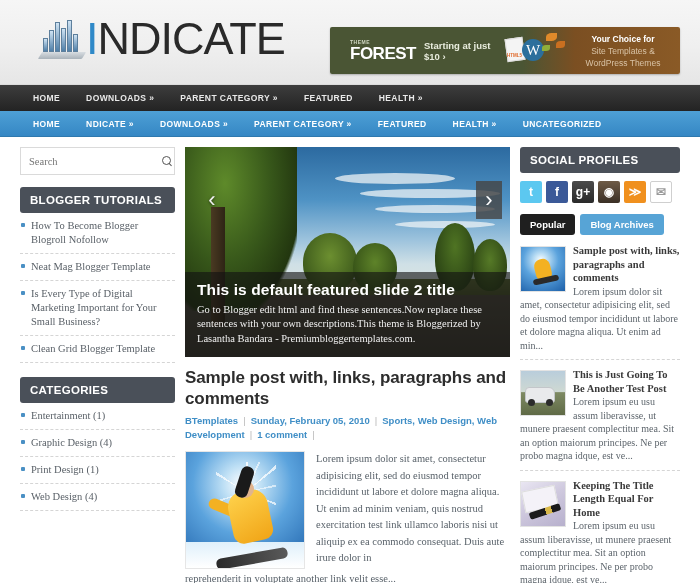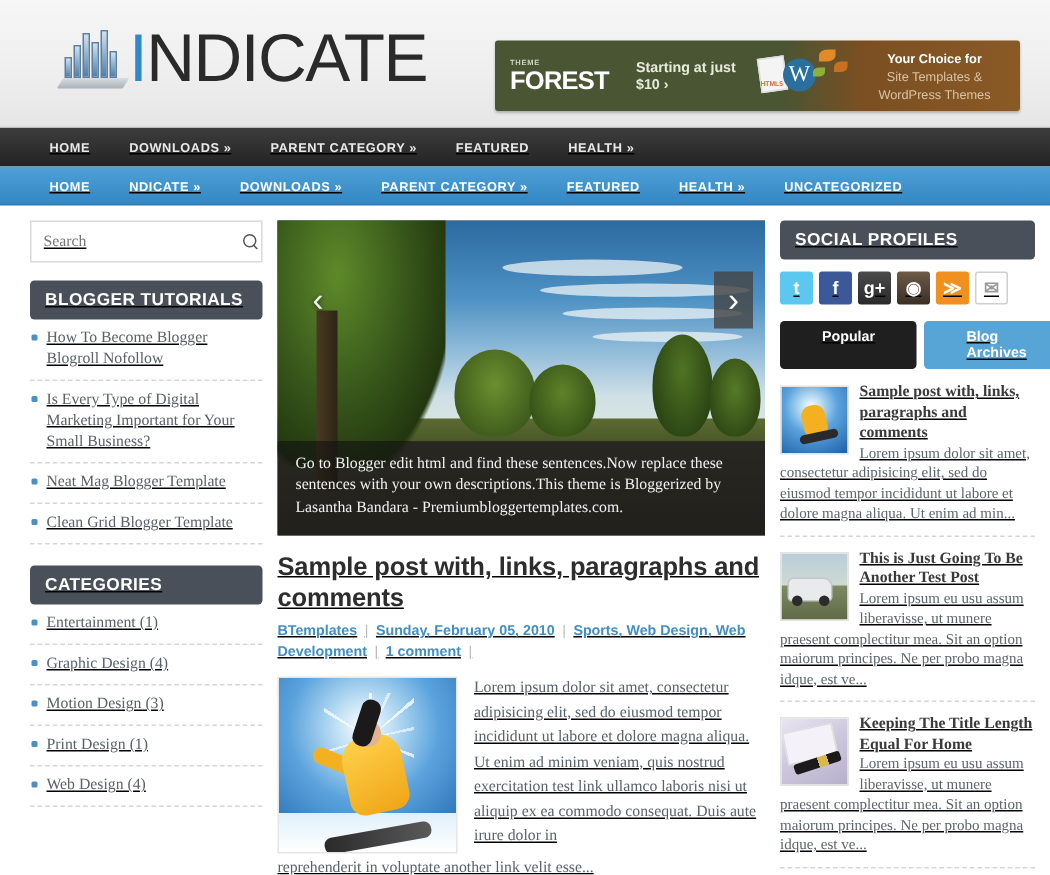--- a/index.html
+++ b/index.html
@@ -2,21 +2,21 @@
 <html><head>
 <meta charset="utf-8">
 <style>
   * { box-sizing: border-box; margin: 0; padding: 0; }
   body {
     width: 700px; height: 583px;
     font-family: "Liberation Sans", sans-serif;
     background: #ffffff;
     overflow: hidden;
   }
-  .page { width: 700px; height: 583px; position: relative; background: #ffffff; text-decoration: underline; }
+  .page { width: 700px; height: 583px; position: relative; background: #ffffff; }
 
   
   .header-wrap {
     height: 85px;
     background: linear-gradient(180deg,#f6f6f6 0%,#efefef 55%,#e6e6e6 100%);
     position: relative;
     border-bottom: 1px solid #dcdcdc;
   }
   .header-inner { width: 660px; margin: 0 auto; height: 85px; position: relative; }
   .logo { position: absolute; left: 20px; top: 16px; display: flex; align-items: center; }
@@ -28,21 +28,21 @@
     color: #2a2a2a; font-weight: 400; line-height: 45px; margin-left: 2px; }
   .logo-i { color: #2f89c8; }
 
   .banner {
     position: absolute; right: 0px; top: 27px;
     width: 350px; height: 47px; border-radius: 2px; overflow: hidden;
     background: linear-gradient(90deg,#4a5534 0%,#4a5534 55%,#7b4f22 70%,#8a5a26 100%);
     box-shadow: 0 1px 2px rgba(0,0,0,.25);
     display:flex; align-items:center;
   }
-  .banner-left { width: 88px; padding-left: 10px; color:#fff; }
+  .banner-left { width: 88px; padding-left: 20px; color:#fff; }
   .banner-theme { font-size: 5px; letter-spacing: .5px; color:#cfd6c2; font-weight:bold;}
   .banner-forest { font-size: 17px; font-weight: bold; letter-spacing:-.5px; color:#fff; line-height:17px;}
   .banner-mid { font-size: 9.5px; color:#e8ecdd; font-weight:bold; flex:1; padding-left:6px;}
   .banner-art { width: 72px; height:47px; position:relative; }
   .wp-circle { position:absolute; left:22px; top:12px; width:22px; height:22px; border-radius:50%;
     background:#2b6f9c; color:#fff; font-size:15px; text-align:center; line-height:22px; font-family:"Liberation Serif",serif;}
   .html-doc { position:absolute; left:6px; top:11px; width:18px; height:23px; background:#f4f4f4; transform:rotate(-8deg); border:1px solid #ddd;}
   .html-lbl { position:absolute; left:7px; top:26px; font-size:4.5px; color:#e06a2b; font-weight:bold;}
   .leaf { position:absolute; border-radius:50% 0 50% 0; }
   .banner-right { width: 108px; text-align:center; padding-right:6px; }
@@ -149,21 +149,21 @@
     background:linear-gradient(90deg,#2a2a2a,#5a5a5a); transform:rotate(-10deg);}
   .pt-snow { position:absolute; left:0; bottom:0; width:100%; height:26px; background:linear-gradient(180deg,#dff0fb,#ffffff);}
   .post-text { flex:1; font-size:10.5px; line-height:16.5px; color:#59626a; font-family:"Liberation Serif", serif;}
   .post-tail { font-size:10.5px; line-height:16.5px; color:#59626a; font-family:"Liberation Serif", serif; margin-top:2px;}
 
   
   .social-row { display:flex; gap:4px; margin-top:8px; margin-bottom:11px; }
   .soc { width:22px; height:22px; border-radius:2px; display:flex; align-items:center; justify-content:center;
     color:#fff; font-size:12px; font-weight:bold; font-family:"Liberation Sans",sans-serif; }
   .tabs { display:flex; gap:5px; margin-bottom:9px; }
-  .tab { font-size:9.5px; font-weight:bold; padding:5px 28px; border-radius:3px; color:#fff;
+  .tab { font-size:9.5px; font-weight:bold; padding:5px 10px; border-radius:3px; color:#fff;
     font-family:"Liberation Sans",sans-serif;}
   .tab-active { background:#1f1f1f; }
   .tab-inactive { background:#57a4d6; }
   .pp-item { display:block; border-bottom:1px dashed #d5d5d5; padding-bottom:7px; margin-bottom:8px; overflow:hidden;}
   .pp-thumb { width:46px; height:46px; float:left; margin:2px 7px 3px 0; border:1px solid #e3e3e3; position:relative; overflow:hidden;}
   .pp-title { font-size:10.5px; font-weight:bold; color:#3a3a3a; line-height:13.5px;
     font-family:"Liberation Serif", serif;}
   .pp-snip { font-size:10px; line-height:13.5px; color:#5d656c; font-family:"Liberation Serif", serif;}
 
   .t1 { background: radial-gradient(circle at 45% 30%, #ffffff 0%, #bfe0f5 16%, #5ba3dd 45%, #1c5fa8 100%); }
@@ -247,31 +247,30 @@
     <div class="col-left">
       <div class="search-box">
         <input class="search-input" placeholder="Search" style="">
         <span class="search-icon"></span>
       </div>
       <div id="left-widgets">
           <div class="widget">
             <div class="widget-title">BLOGGER TUTORIALS</div>
             <ul class="widget-list">
               <li>How To Become Blogger Blogroll Nofollow</li>
+              <li>Neat Mag Blogger Template</li>
               <li>Is Every Type of Digital Marketing Important for Your Small Business?</li>
-              <li>Neat Mag Blogger Template</li>
               <li>Clean Grid Blogger Template</li>
             </ul>
           </div>
           <div class="widget">
             <div class="widget-title">CATEGORIES</div>
             <ul class="widget-list">
               <li>Entertainment (1)</li>
               <li>Graphic Design (4)</li>
-              <li>Motion Design (3)</li>
               <li>Print Design (1)</li>
               <li>Web Design (4)</li>
             </ul>
           </div>
         </div>
     </div>
 
     <div class="col-main">
 
       <div class="slider">
@@ -290,20 +289,21 @@
           <div class="tree-big"></div>
           <div class="trunk"></div>
         </div>
         <div class="slider-nav slider-prev">
             <span>‹</span>
           </div>
         <div class="slider-nav slider-next">
             <span>›</span>
           </div>
         <div class="slider-caption">
+          <h2>This is default featured slide 2 title</h2>
           <p>Go to Blogger edit html and find these sentences.Now replace these sentences with your own descriptions.This theme is Bloggerized by Lasantha Bandara - Premiumbloggertemplates.com.</p>
         </div>
       </div>
 
       <div class="post">
         <h1>Sample post with, links, paragraphs and comments</h1>
         <div class="post-meta">
           <span>BTemplates</span><span class="sep">|</span><span>Sunday, February 05, 2010</span><span class="sep">|</span><span>Sports, Web Design, Web Development</span><span class="sep">|</span><span>1 comment</span><span class="sep">|</span>
         </div>
         <div class="post-body">

